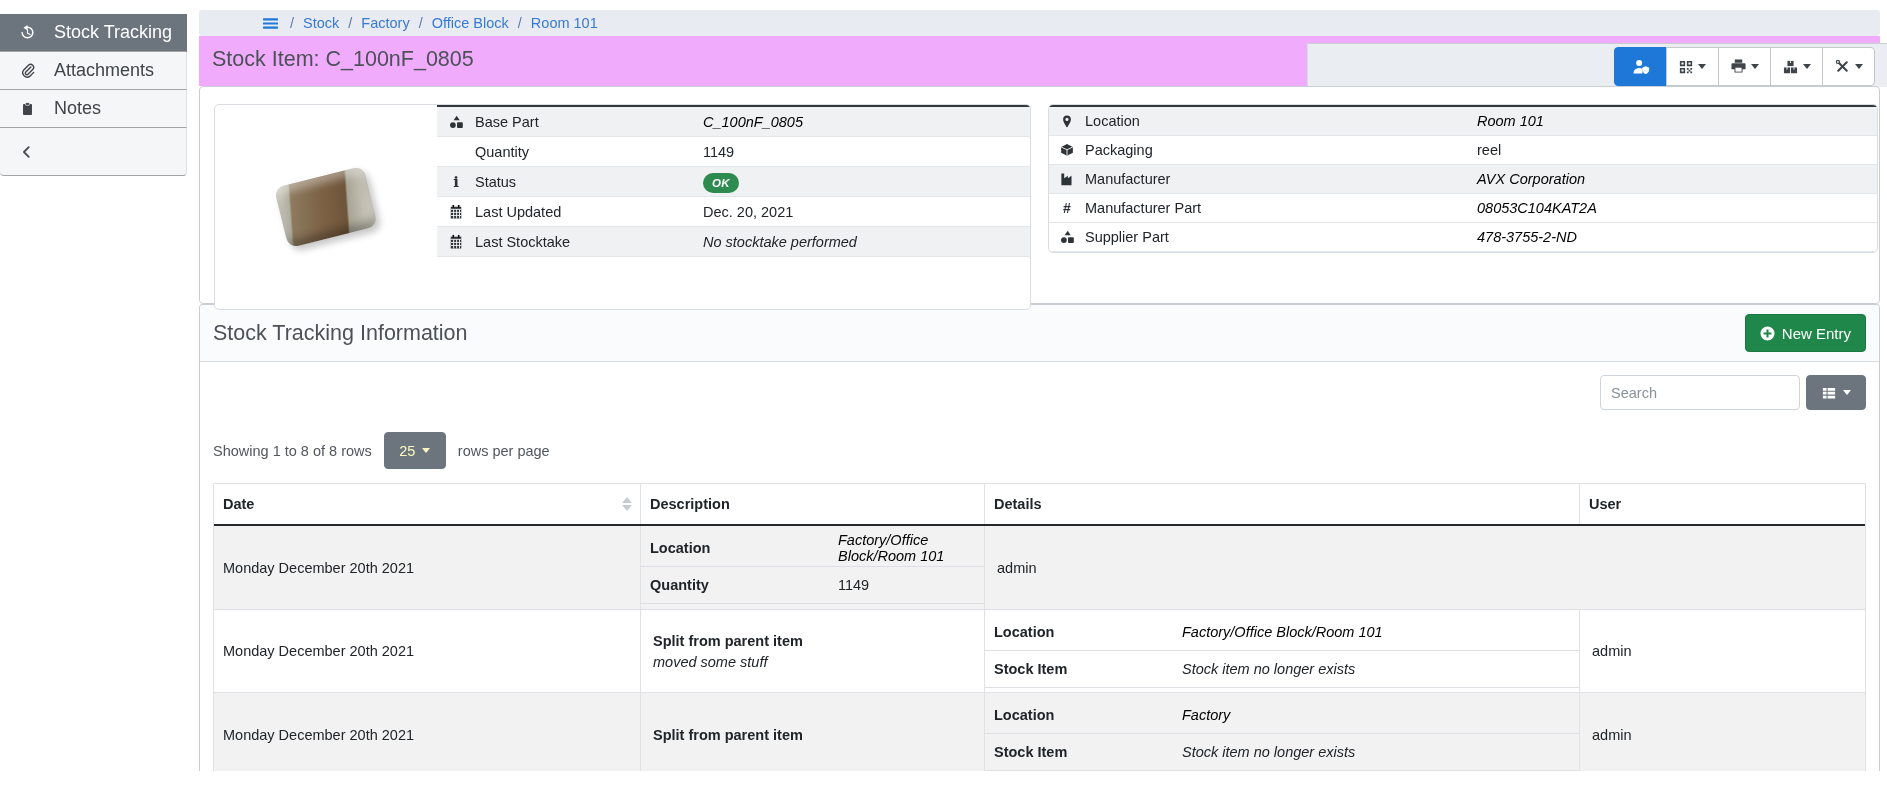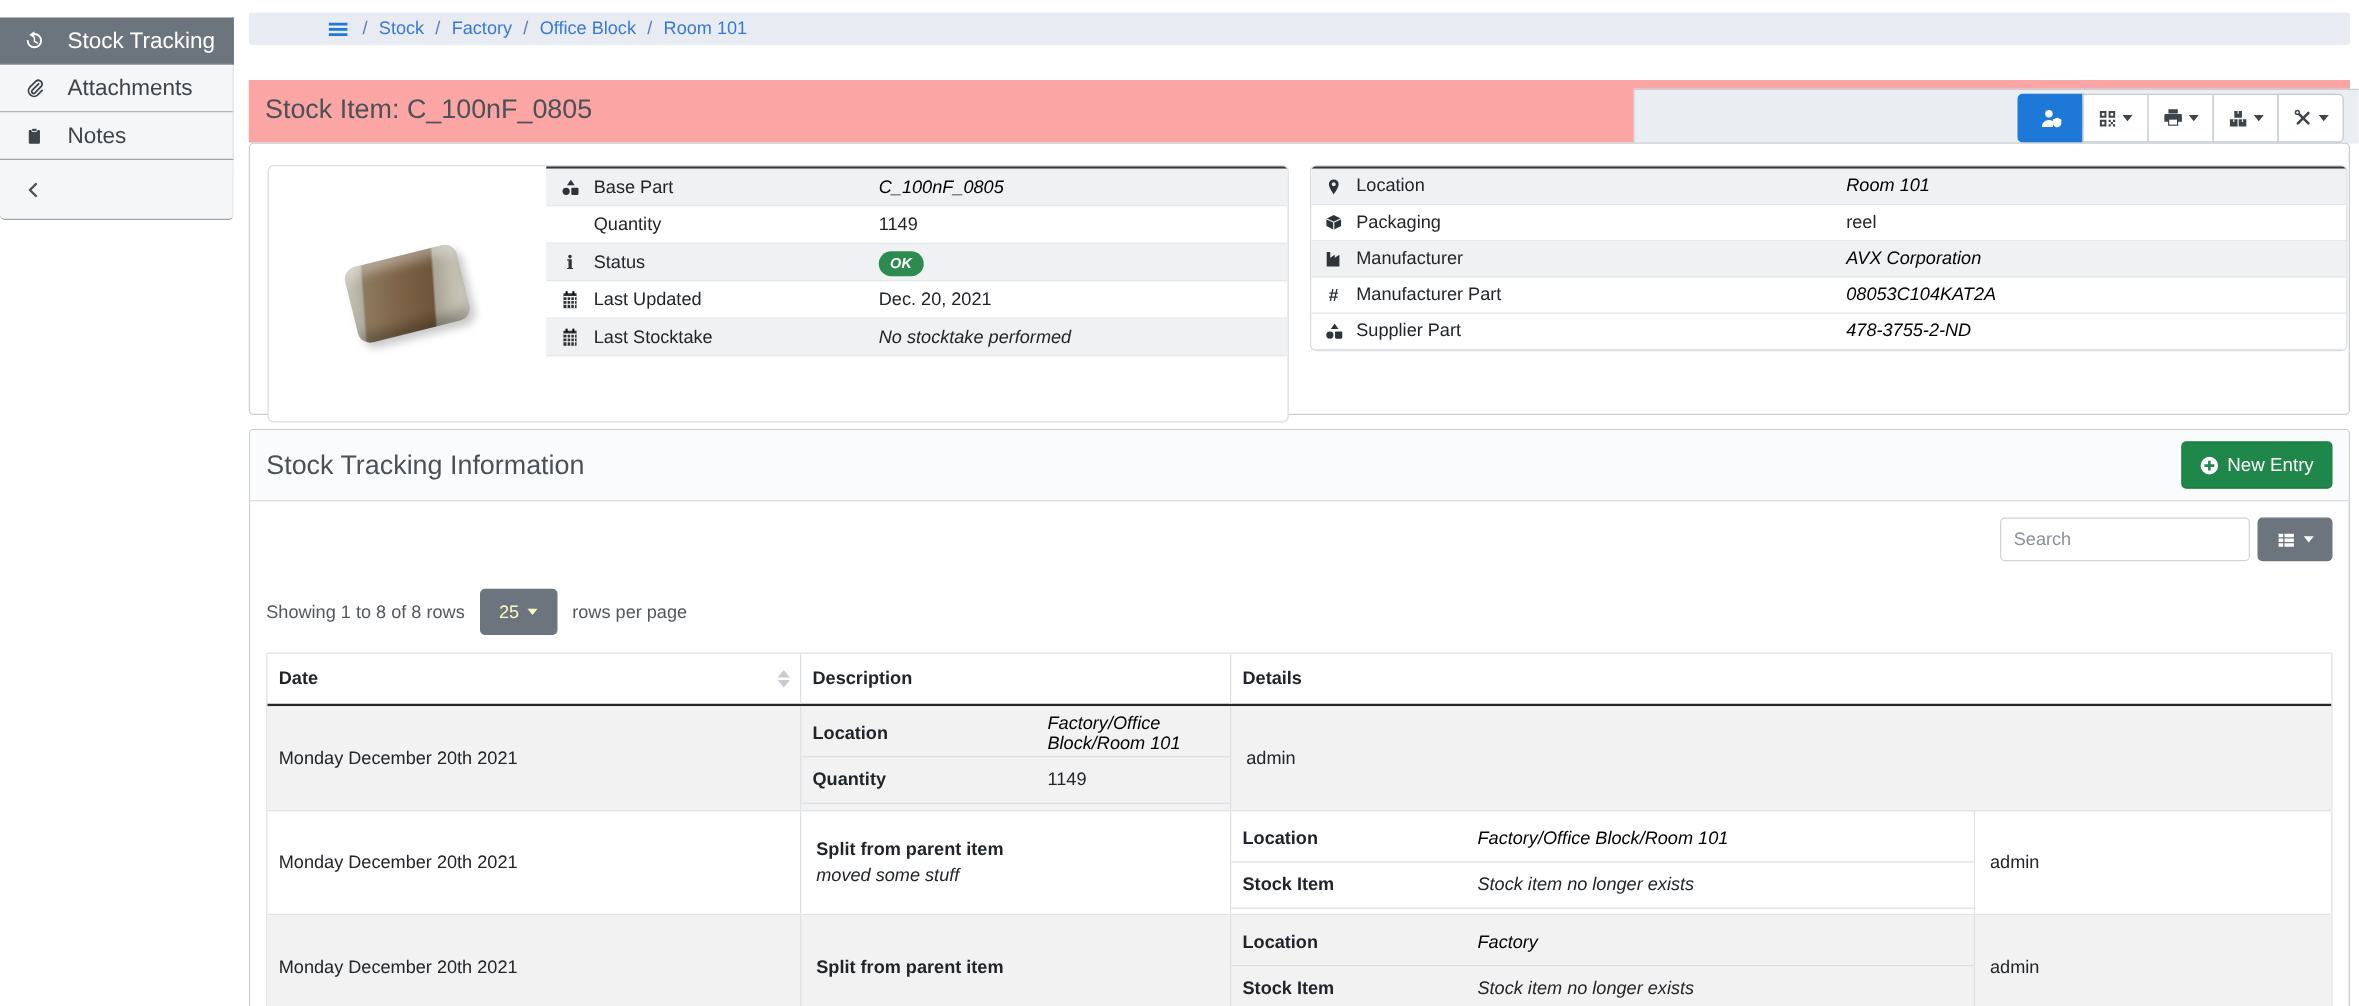--- a/index.html
+++ b/index.html
@@ -17,21 +17,21 @@
 
   
   .main { margin-left:199px; margin-right:7px; position:relative; }
 
   .breadcrumb-bar { margin-top:10px; height:26px; background:#e8ecf2; border-radius:3px;
     display:flex; align-items:center; padding-left:62px; font-size:14.5px; }
   .breadcrumb-bar .menu-btn { display:flex; align-items:center; margin-right:10px; cursor:pointer; color:#1d78d7; }
   .crumb { color:#3779d6; text-decoration:none; margin:0 9px; cursor:pointer; }
   .crumb-sep { color:#5c7cae; }
 
-  .page-header { position:relative; height:50px; background:#fca5a5;margin-top:28px; }
+  .page-header { position:relative; height:50px; background:#f0abfc; }
   .page-title { position:absolute; left:13px; top:11px; font-size:21.5px; font-weight:500; color:#4b5157; }
   .toolbar-patch { position:absolute; right:-7px; top:7px; width:580px; height:44px;
     background:#eaeef3; border-top:1px solid #c9ced4; border-left:1px solid #d8dce1; }
   .btn-group { position:absolute; top:3px; right:12px; height:39px; display:flex; }
   .tb-btn { width:53px; height:39px; background:#fff; border:1px solid #c3c8cd; margin-left:-1px;
     display:flex; align-items:center; justify-content:center; gap:5px; color:#3e444a; cursor:pointer; }
   .tb-btn:first-child { border-radius:4px 0 0 4px; margin-left:0; }
   .tb-btn:last-child { border-radius:0 4px 4px 0; }
   .tb-btn.primary { background:#1d78d7; border-color:#1d78d7; color:#fff; }
   .caret { width:0; height:0; border-left:4px solid transparent; border-right:4px solid transparent;
@@ -54,21 +54,21 @@
   .kv-row.stripe { background:#f0f1f3; }
   .kv-icon { display:flex; justify-content:center; align-items:center; color:#2e3338; }
   .kv-label { color:#212529; }
   a.lnk { color:#000000; text-decoration:none; cursor:pointer;font-style:italic; }
   .italic { font-style:italic; }
   .badge-ok { background:#2e8b50; color:#fff; font-size:11.5px; font-weight:bold;
     padding:4px 9px; border-radius:10px; letter-spacing:.3px;font-style:italic; }
   .info-i { font-family:"DejaVu Serif", serif; font-weight:bold; font-size:15px; }
 
   
-  .card2 { margin-top:11px; border:1px solid #c9ced4; border-bottom:none; border-radius:4px 4px 0 0;
+  .card2 { border:1px solid #c9ced4; border-bottom:none; border-radius:4px 4px 0 0;
     background:#fff; height:467px; overflow:hidden; }
   .card2-header { height:57px; background:#fafbfc; border-bottom:1px solid #d9dce0;
     display:flex; align-items:center; justify-content:space-between; padding:0 13px; }
   .card2-title { font-size:21.5px; font-weight:500; color:#4b5157; }
   .btn-new-entry { background:#1f8749; border:1px solid #1b7a41; color:#fff; border-radius:4px;
     height:38px; padding:0 14px; font-size:15px; display:flex; align-items:center; gap:7px; cursor:pointer; }
   .card2-body { padding:0 13px; }
   .search-row { display:flex; justify-content:flex-end; margin-top:13px; gap:6px; }
   .search-input { width:200px; height:35px; border:1px solid #ced4da; border-radius:4px;
     padding:0 10px; font-size:14.5px; color:#495057; font-family:inherit; }
@@ -370,20 +370,23 @@
                 <i class="up"></i>
                 <i class="down"></i>
               </span>
           </div>
           <div class="t-cell">
               <span>Description</span>
             </div>
           <div class="t-cell">
               <span>Details</span>
             </div>
+          <div class="t-cell">
+              <span>User</span>
+            </div>
         </div>
 
         <div class="t-row t-body-row stripe r1">
           <div class="t-cell cell-date">Monday December 20th 2021</div>
           <div class="t-cell cell-details">
             <div class="sub-row">
               <span class="sub-label">Location</span>
               <a class="lnk">Factory/Office Block/Room 101</a>
             </div>
             <div class="sub-row">

